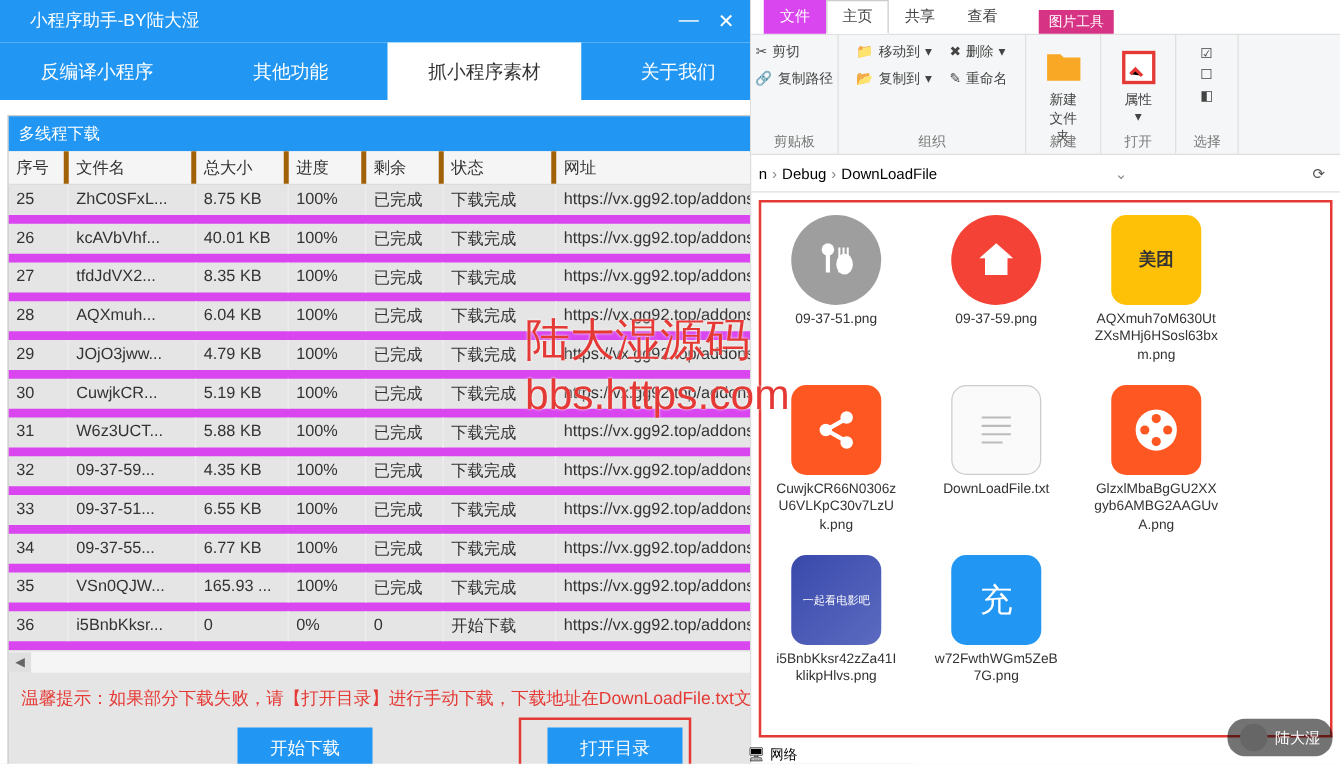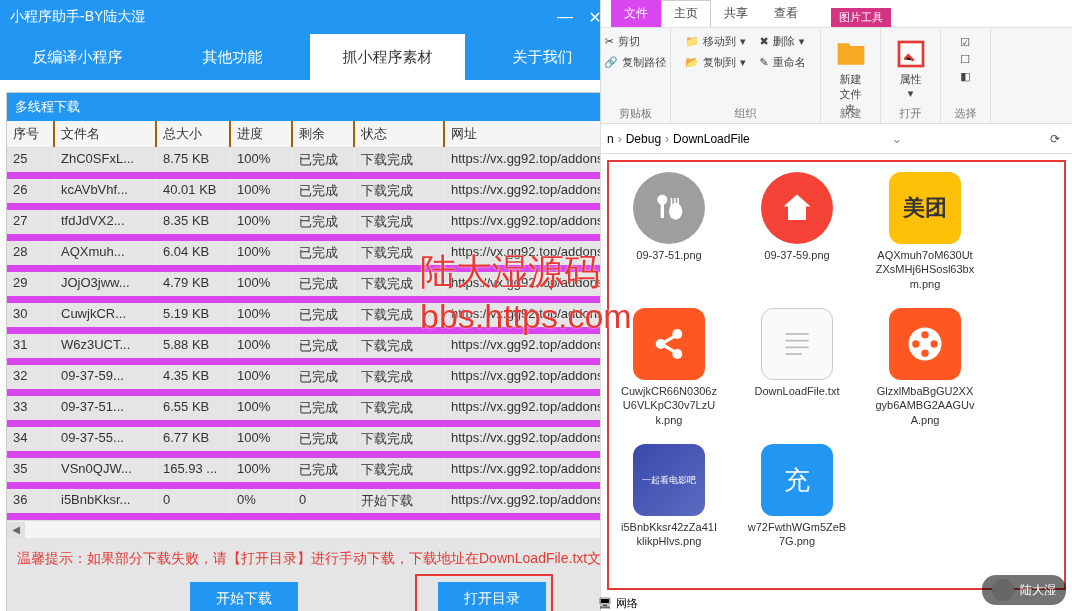--- a/index.html
+++ b/index.html
@@ -1,34 +1,34 @@
 <!DOCTYPE html>
 <html><head>
 <meta charset="utf-8">
 <style>
 * { box-sizing: border-box; margin: 0; padding: 0; font-family: "Microsoft YaHei", sans-serif; }
 body { width: 1072px; height: 611px; overflow: hidden; background: #fff; position: relative; }
 
 .main-window { position: absolute; left: 0; top: 0; width: 620px; background: #fff; }
-.titlebar { background: #2196F3; color: #fff; height: 34px; display: flex; align-items: center; padding: 0 10px; font-size: 14px; }
+.titlebar { background: #2196F3; color: #fff; height: 34px; display: flex; align-items: center; padding: 0 24px; font-size: 14px; }
 .titlebar .spacer { flex: 1; }
 .titlebar .winbtn { width: 30px; text-align: center; cursor: pointer; font-size: 16px; }
 
 .tabs { background: #2196F3; height: 46px; display: flex; }
 .tab { flex: 1; display: flex; align-items: center; justify-content: center; color: #fff; font-size: 15px; cursor: pointer; }
 .tab.active { background: #fff; color: #333; }
 
 .sub-window { position: absolute; left: 6px; top: 92px; width: 724px; background: #e5e5e5; border: 1px solid #ccc; }
 .sub-titlebar { background: #2196F3; color: #fff; height: 28px; display: flex; align-items: center; padding: 0 8px; font-size: 13px; }
 .sub-titlebar .spacer { flex: 1; }
 .sub-titlebar .winbtn { width: 26px; text-align: center; cursor: pointer; }
 
 .grid { width: 100%; font-size: 13px; }
 .grid-head { display: flex; background: #f5f5f5; border-bottom: 1px solid #ddd; }
-.grid-head div { padding: 4px 6px; border-right: 2px solid #a16207; font-weight: normal; color: #333; }
+.grid-head div { padding: 4px 6px; border-right: 4px solid #a16207; font-weight: normal; color: #333; }
 .grid-body { }
 .grid-row { display: flex; border-bottom: 7px solid #d946ef; }
 .grid-row div { padding: 3px 6px; white-space: nowrap; overflow: hidden; text-overflow: ellipsis; border-right: 1px solid #eee; color: #333; }
 .col-seq { width: 48px; }
 .col-name { width: 102px; }
 .col-size { width: 74px; }
 .col-prog { width: 62px; }
 .col-remain { width: 62px; }
 .col-status { width: 90px; }
 .col-url { flex: 1; }
@@ -349,21 +349,21 @@
       </div>
       <div class="fileitem">
         <div class="thumb" style="background: rgb(244, 67, 54);">
           <svg viewBox="0 0 24 24" width="36" height="36">
             <path fill="#fff" d="M12 3l9 8h-3v9H6v-9H3z"></path>
           </svg>
         </div>
         <div class="fname">09-37-59.png</div>
       </div>
       <div class="fileitem">
-        <div class="thumb square" style="background: rgb(255, 193, 7); color: rgb(51, 51, 51); font-size: 22px; font-weight: bold;">美团</div>
+        <div class="thumb square" style="background: rgb(255, 193, 7); color: rgb(51, 51, 51); font-size: 14px; font-weight: bold;">美团</div>
         <div class="fname">AQXmuh7oM630UtZXsMHj6HSosl63bxm.png</div>
       </div>
       <div class="fileitem">
         <div class="thumb square" style="background: rgb(255, 87, 34);">
           <svg viewBox="0 0 24 24" width="40" height="40">
             <g fill="#fff">
               <circle cx="7" cy="12" r="3"></circle>
               <circle cx="17" cy="6" r="3"></circle>
               <circle cx="17" cy="18" r="3"></circle>
               <path stroke="#fff" stroke-width="2" d="M9 11l7-4M9 13l7 4"></path>

